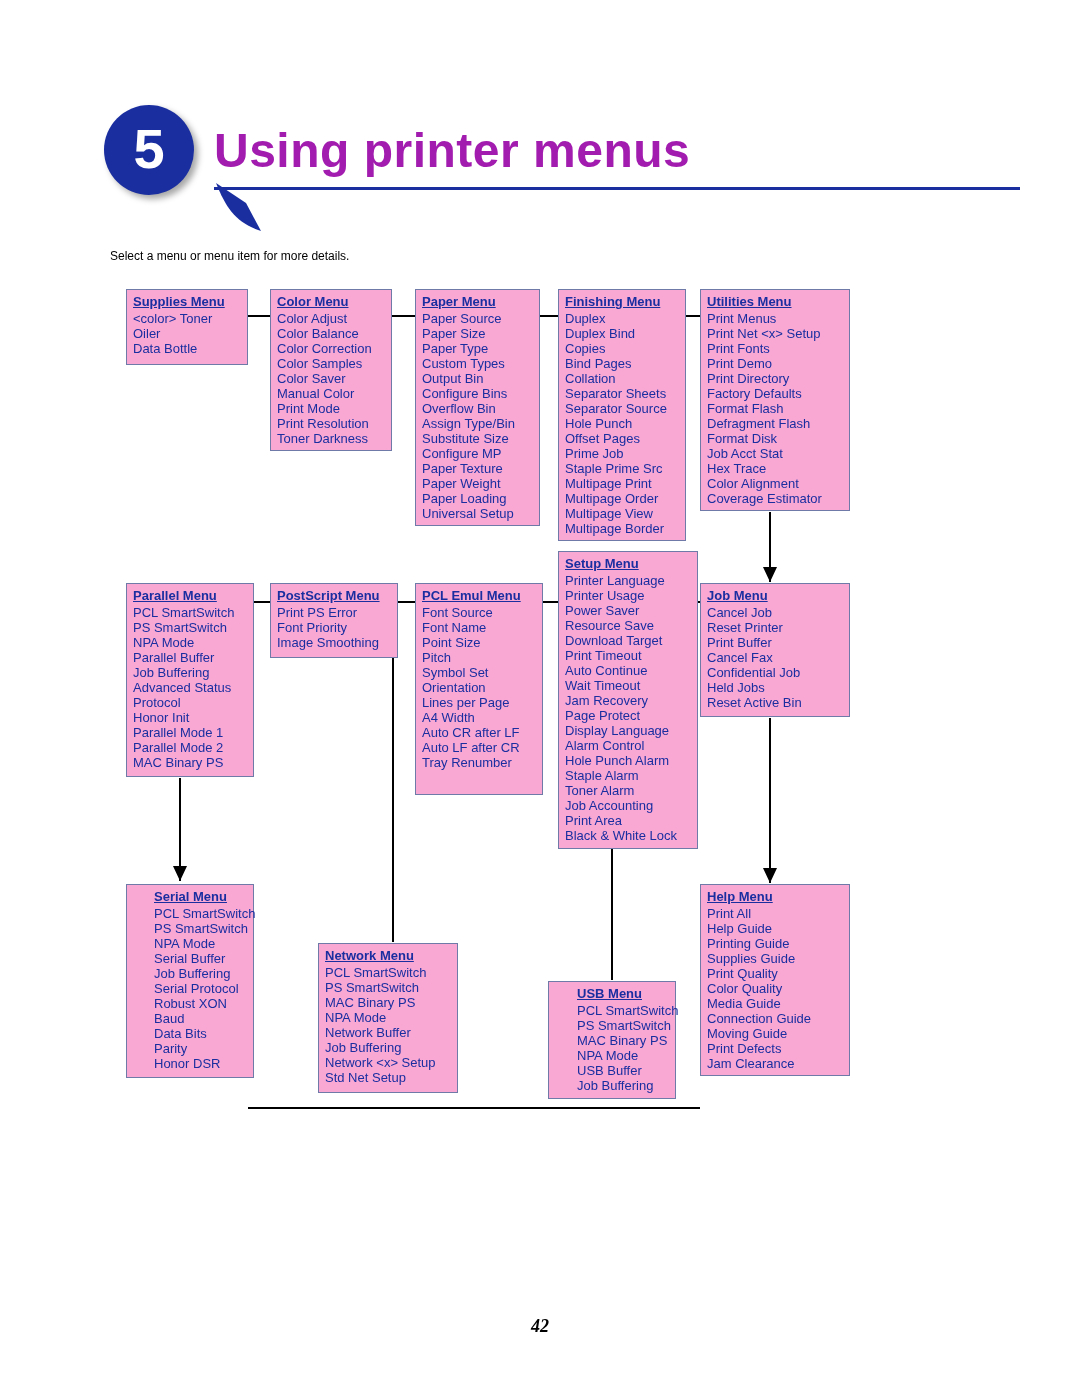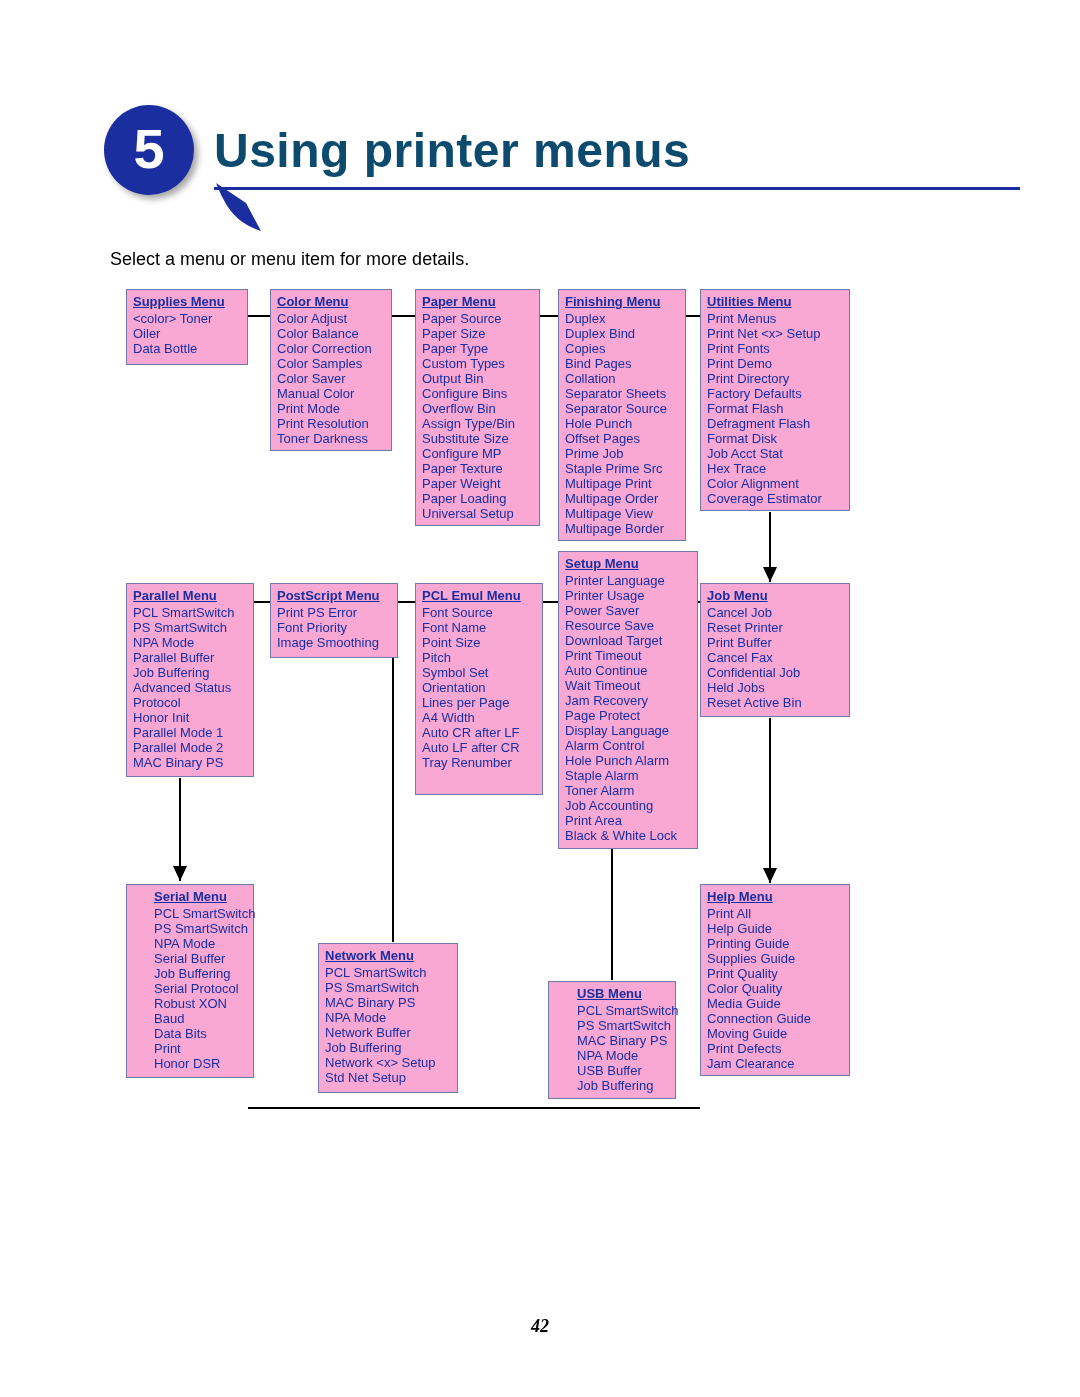--- a/index.html
+++ b/index.html
@@ -48,37 +48,37 @@
     height: 0;
     z-index: 1;
   }
   .chapter-tail svg { display:block; }
   .page-title {
     position: absolute;
     top: 18px;
     left: 110px;
     font-size: 48px;
     font-weight: bold;
-    color: #0c4a6e;
+    color: #a21caf;
     letter-spacing: 0.5px;
     white-space: nowrap;
   }
   .title-rule {
     position: absolute;
     top: 82px;
     left: 110px;
     right: 0;
     height: 3px;
     background: #1a2ea0;
   }
   .intro {
     position: absolute;
     top: 249px;
     left: 110px;
-    font-size: 18px;
+    font-size: 12px;
     color: #000;
   }
   .menu-box {
     position: absolute;
     border: 1px solid #6f7aa8;
     background: #f9a8d4;
     font-size: 13px;
     line-height: 15px;
     padding: 4px 6px 7px 6px;
     box-sizing: border-box;
@@ -304,21 +304,21 @@
       <a class="title">Serial Menu</a>
       <a class="item">PCL SmartSwitch</a>
       <a class="item">PS SmartSwitch</a>
       <a class="item">NPA Mode</a>
       <a class="item">Serial Buffer</a>
       <a class="item">Job Buffering</a>
       <a class="item">Serial Protocol</a>
       <a class="item">Robust XON</a>
       <a class="item">Baud</a>
       <a class="item">Data Bits</a>
-      <a class="item">Print</a>
+      <a class="item">Parity</a>
       <a class="item">Honor DSR</a>
     </div>
   <div class="menu-box" style="left:318px; top:943px; width:140px; height:150px;">
       <a class="title">Network Menu</a>
       <a class="item">PCL SmartSwitch</a>
       <a class="item">PS SmartSwitch</a>
       <a class="item">MAC Binary PS</a>
       <a class="item">NPA Mode</a>
       <a class="item">Network Buffer</a>
       <a class="item">Job Buffering</a>

